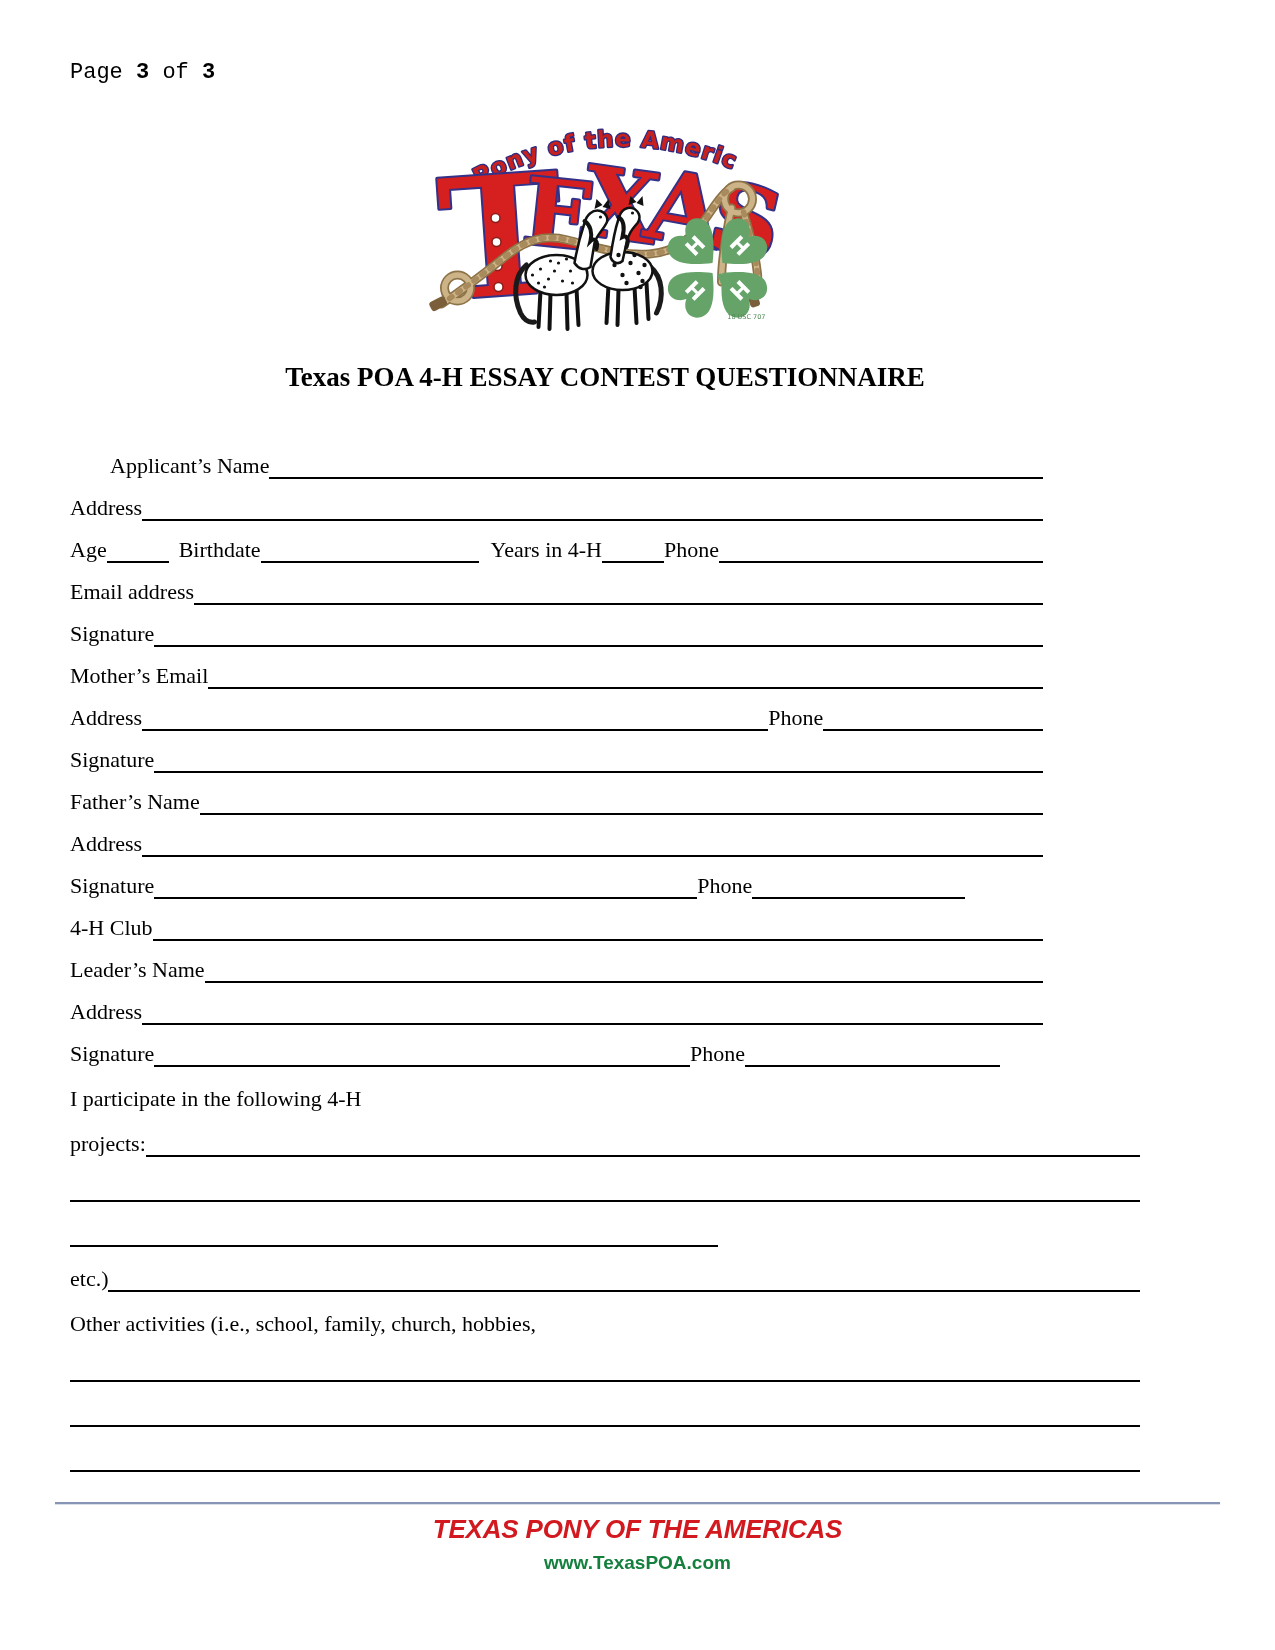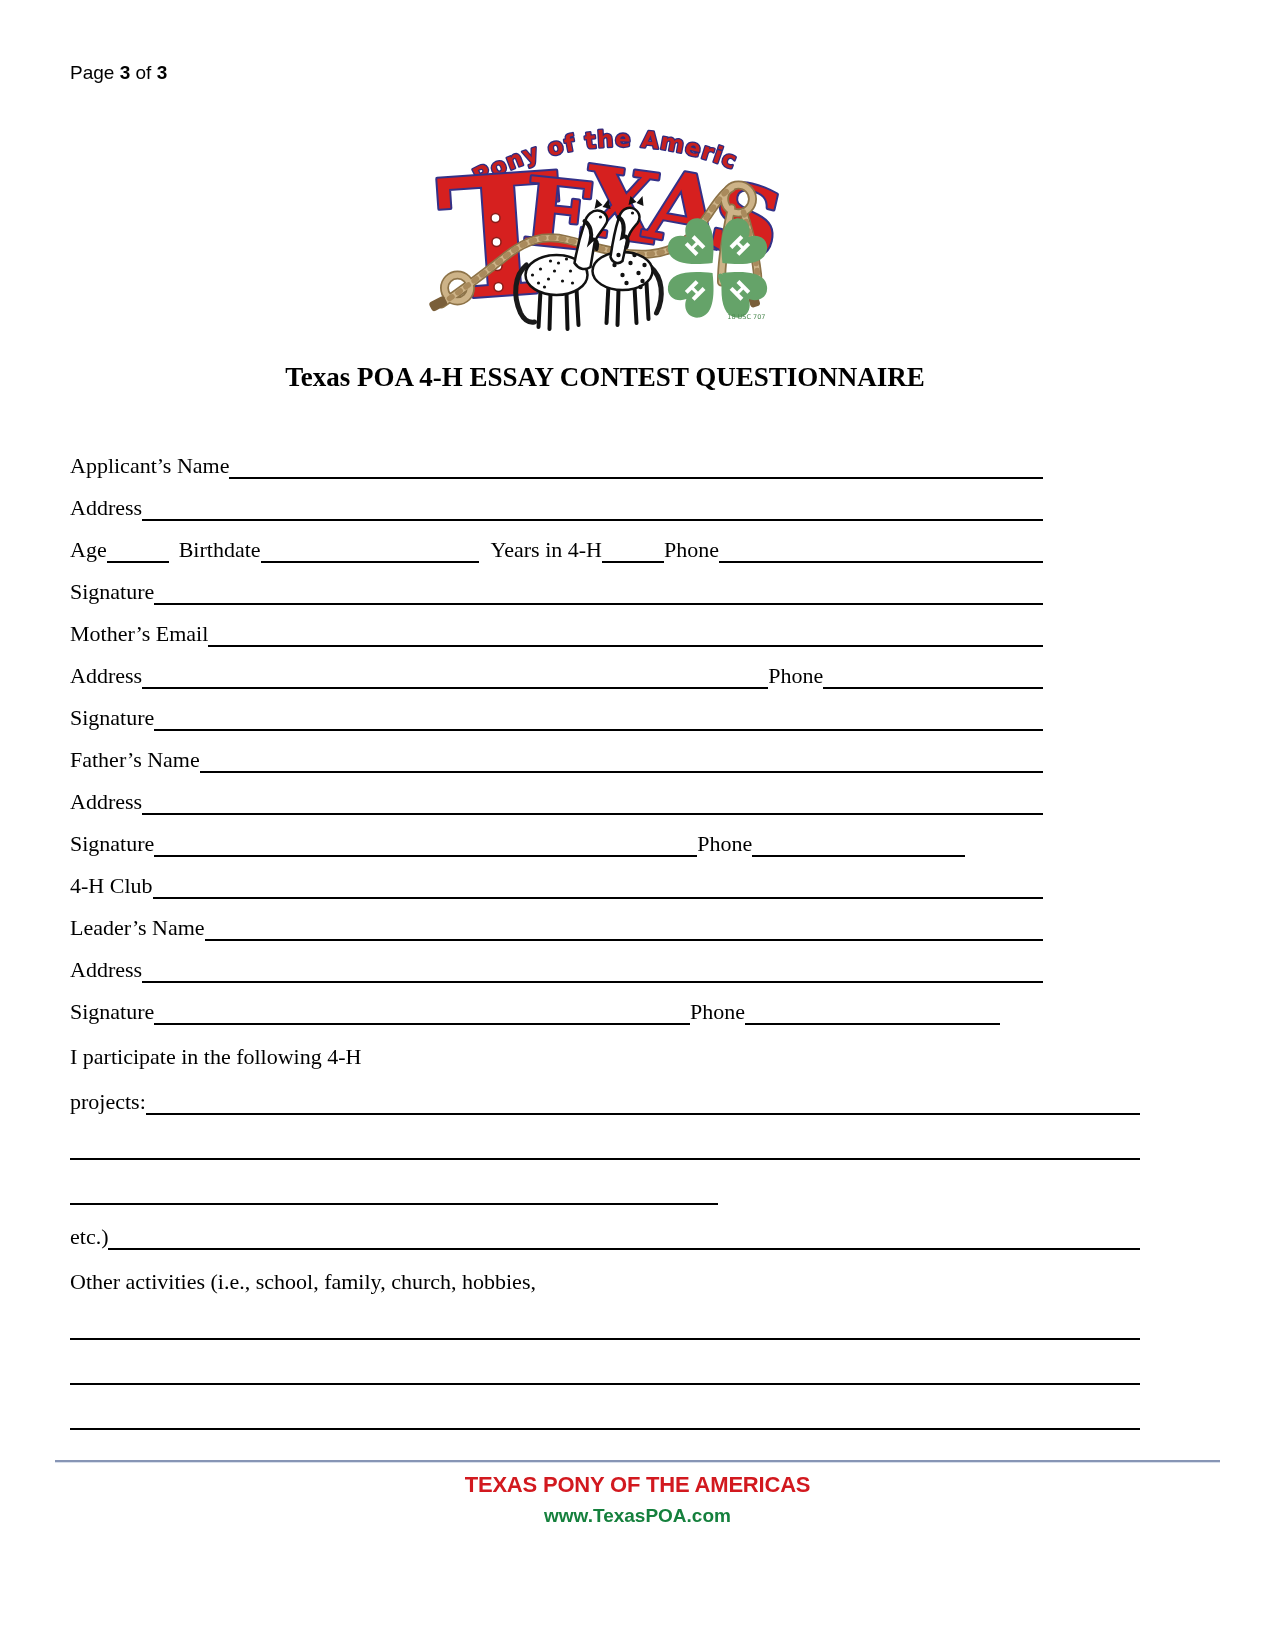--- a/index.html
+++ b/index.html
@@ -1,33 +1,33 @@
 <!DOCTYPE html>
 <html><head>
 <meta charset="utf-8">
 <style>
   html,body{margin:0;padding:0;}
   body{
     position:relative;width:1275px;height:1650px;background:#fff;
     font-family:"Liberation Serif",serif;color:#000;overflow:hidden;
   }
   .content{padding:62px 135px 0 70px;}
-  .pagelabel{font-family:Liberation Sans, sans-serif;font-size:19px;line-height:22px;}
+  .pagelabel{font-family:Liberation Mono, monospace;font-size:22px;line-height:22px;}
   .pagelabel .bold{font-weight:bold;}
   .logo{width:365px;height:240px;margin:12px auto 0;}
   .logo svg{display:block;width:100%;height:100%;}
   .title{margin-top:26px;text-align:center;font-size:27px;font-weight:bold;line-height:31px;}
   .form{margin-top:44px;}
   .frow{display:flex;align-items:flex-end;height:42px;font-size:22px;line-height:26px;}
   .flabel{white-space:pre;}
   .fline{border-bottom:2px solid #000;height:8px;min-width:0;}
   .fgap{height:8px;}
   .footer-rule{width:1165px;margin:30px auto 0;border-top:2px solid #8795b5;box-shadow:0 1px 0 #d8dfeb;height:0;}
   .footer{margin-top:10px;text-align:center;font-family:"Liberation Sans",sans-serif;}
-  .footer .org{font-weight:bold;font-size:22px;letter-spacing:-0.2px;}
+  .footer .org{font-weight:bold;font-size:26px;letter-spacing:-0.2px;font-style:italic;}
   .footer .site{font-weight:bold;font-size:19px;margin-top:7px;color:#15803d;}
 </style>
 </head>
 <body>
 
 <div class="content">
 
   <div class="pagelabel"><span>Page </span><span class="bold">3</span><span> of </span><span class="bold">3</span></div>
 
   <div class="logo">
@@ -152,41 +152,45 @@
           <text y="-24" text-anchor="middle" font-family="DejaVu Sans, sans-serif" font-weight="bold" font-size="21" fill="#fff">H</text>
         </g>
         <text x="48" y="51" text-anchor="end" font-family="DejaVu Sans, sans-serif" font-size="6.5" fill="#4e8a52">18 USC 707</text>
       </g>
     </svg>
   </div>
 
   <div class="title">Texas POA 4-H ESSAY CONTEST QUESTIONNAIRE</div>
 
   <div class="form" id="form-rows">
-      <div class="frow" style="margin-right: 97px;">
+      <div class="frow" style="margin-right: 97px; margin-left: 40px;">
         <span class="flabel">Applicant’s Name</span>
         <span class="fline" style="flex-grow: 1;"></span>
       </div>
       <div class="frow" style="margin-right: 97px;">
         <span class="flabel">Address</span>
         <span class="fline" style="flex-grow: 1;"></span>
       </div>
       <div class="frow" style="margin-right: 97px; text-align: center;">
         <span class="flabel">Age</span>
         <span class="fline" style="width: 62px;"></span>
         <span class="fgap" style="width: 10px;"></span>
         <span class="flabel">Birthdate</span>
         <span class="fline" style="width: 218px;"></span>
         <span class="fgap" style="width: 12px;"></span>
         <span class="flabel">Years in 4-H</span>
         <span class="fline" style="width: 62px;"></span>
         <span class="flabel">Phone</span>
         <span class="fline" style="flex-grow: 1;"></span>
       </div>
       <div class="frow" style="margin-right: 97px;">
+        <span class="flabel">Email address</span>
+        <span class="fline" style="flex-grow: 1;"></span>
+      </div>
+      <div class="frow" style="margin-right: 97px;">
         <span class="flabel">Signature</span>
         <span class="fline" style="flex-grow: 1;"></span>
       </div>
       <div class="frow" style="margin-right: 97px;">
         <span class="flabel">Mother’s Email</span>
         <span class="fline" style="flex-grow: 1;"></span>
       </div>
       <div class="frow" style="margin-right: 97px;">
         <span class="flabel">Address</span>
         <span class="fline" style="flex-grow: 2.85;"></span>

